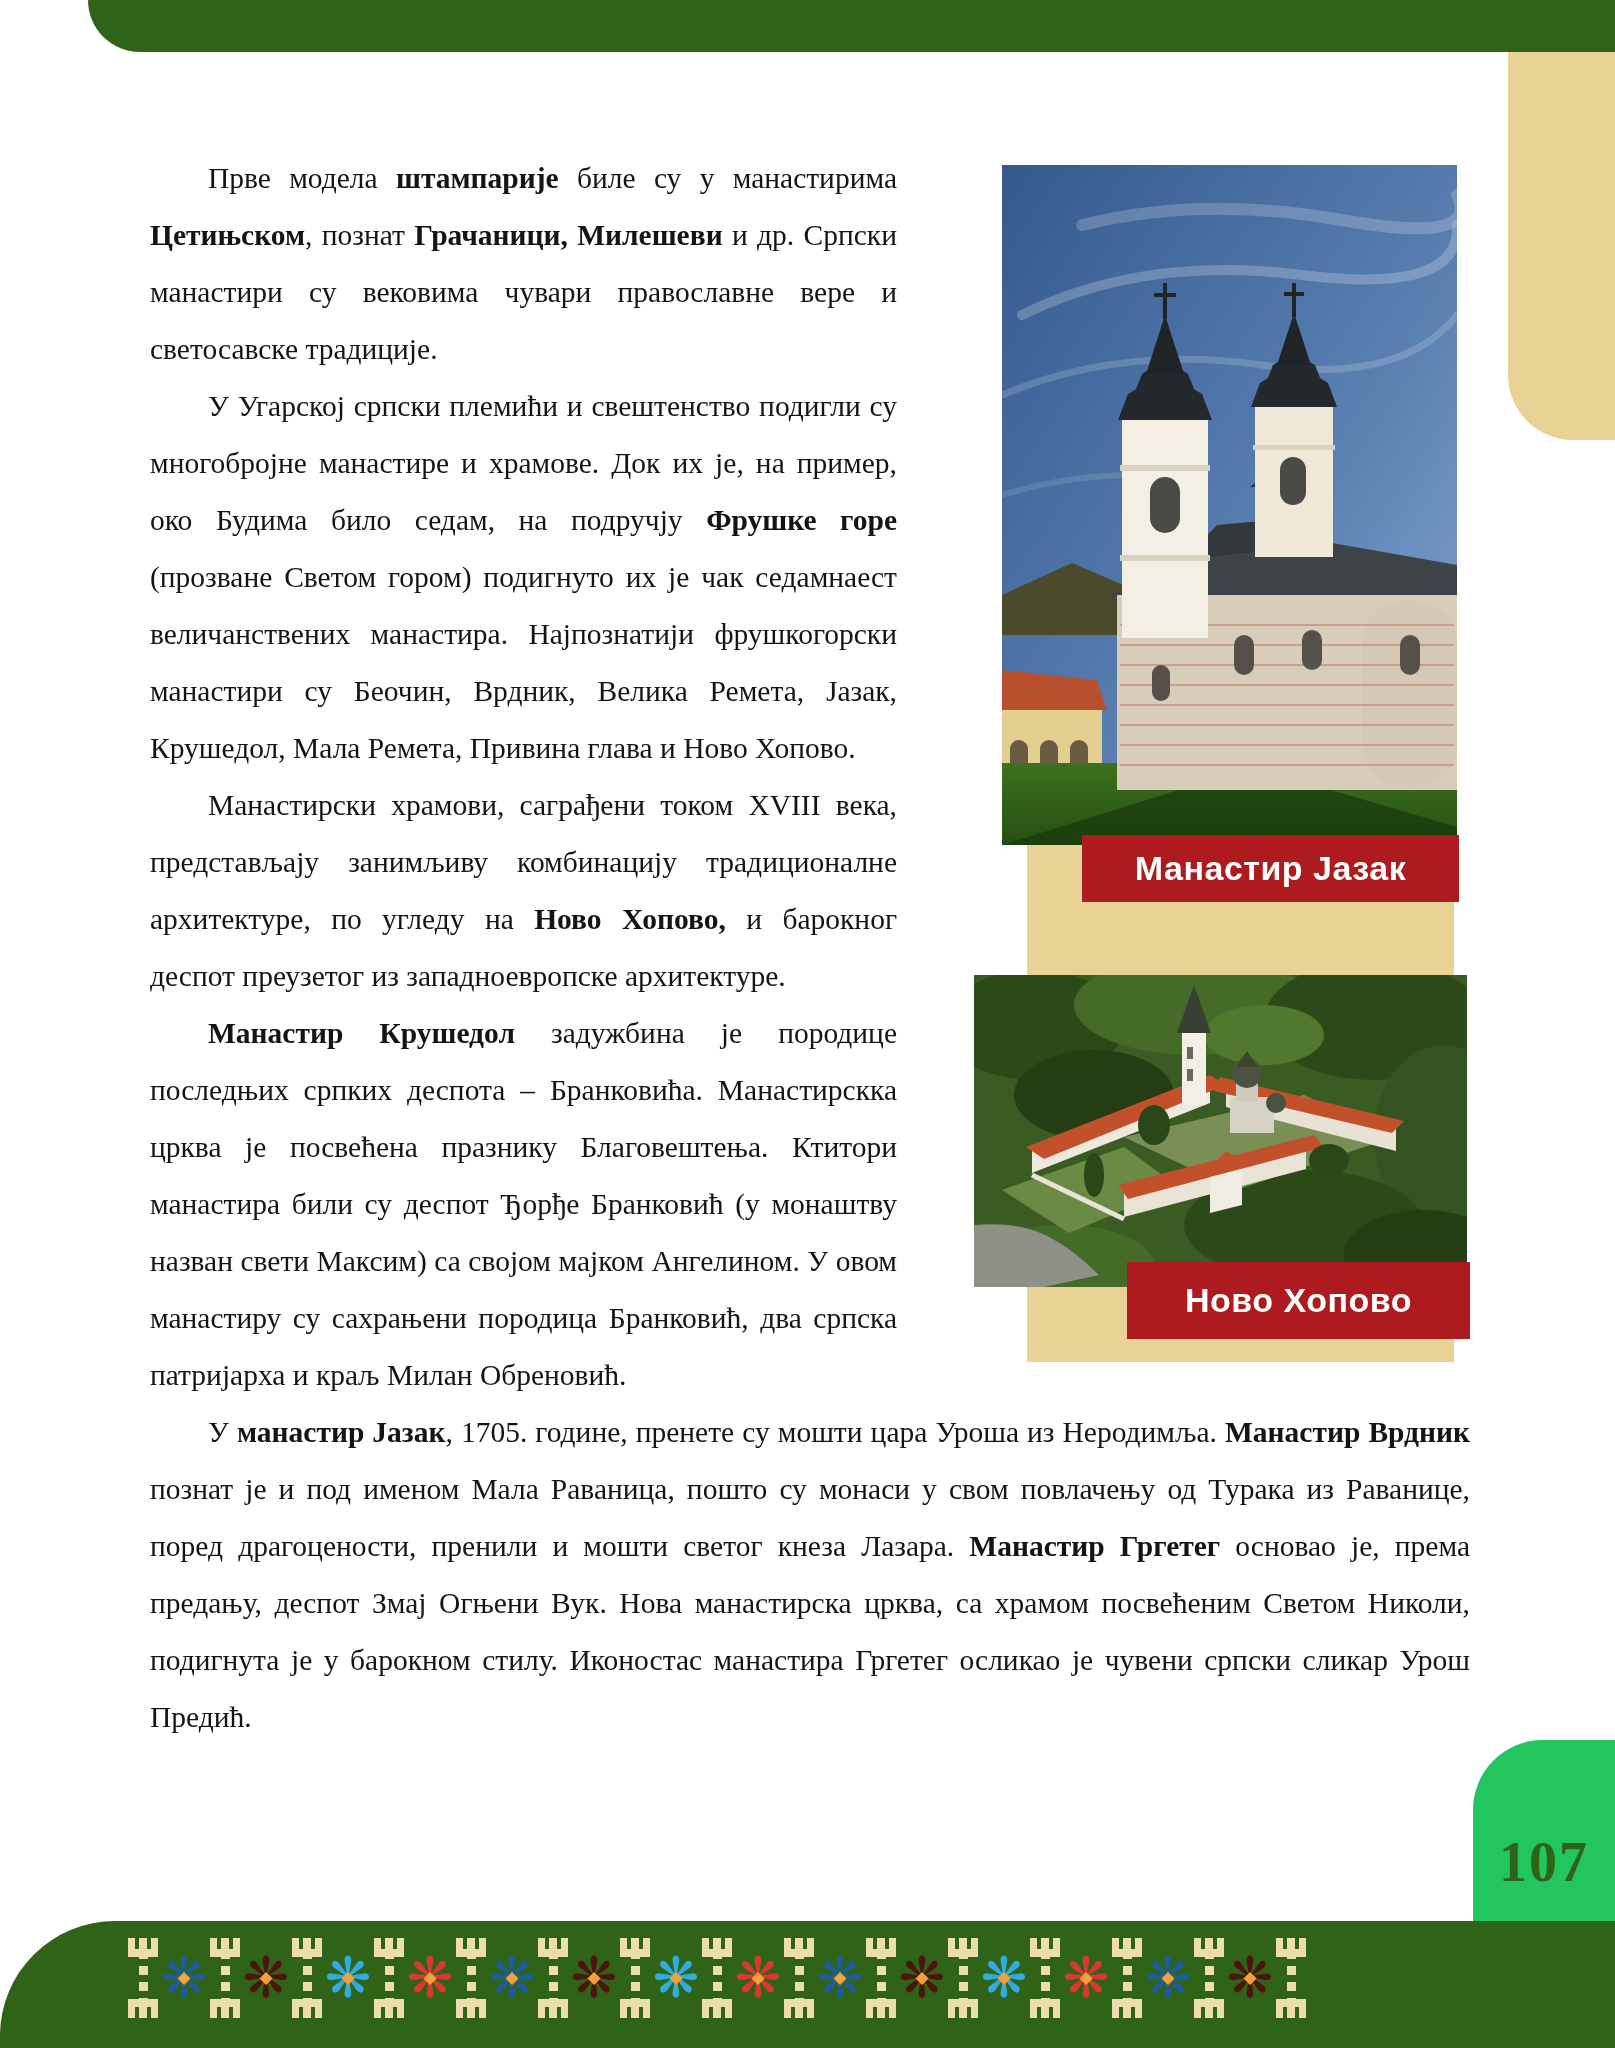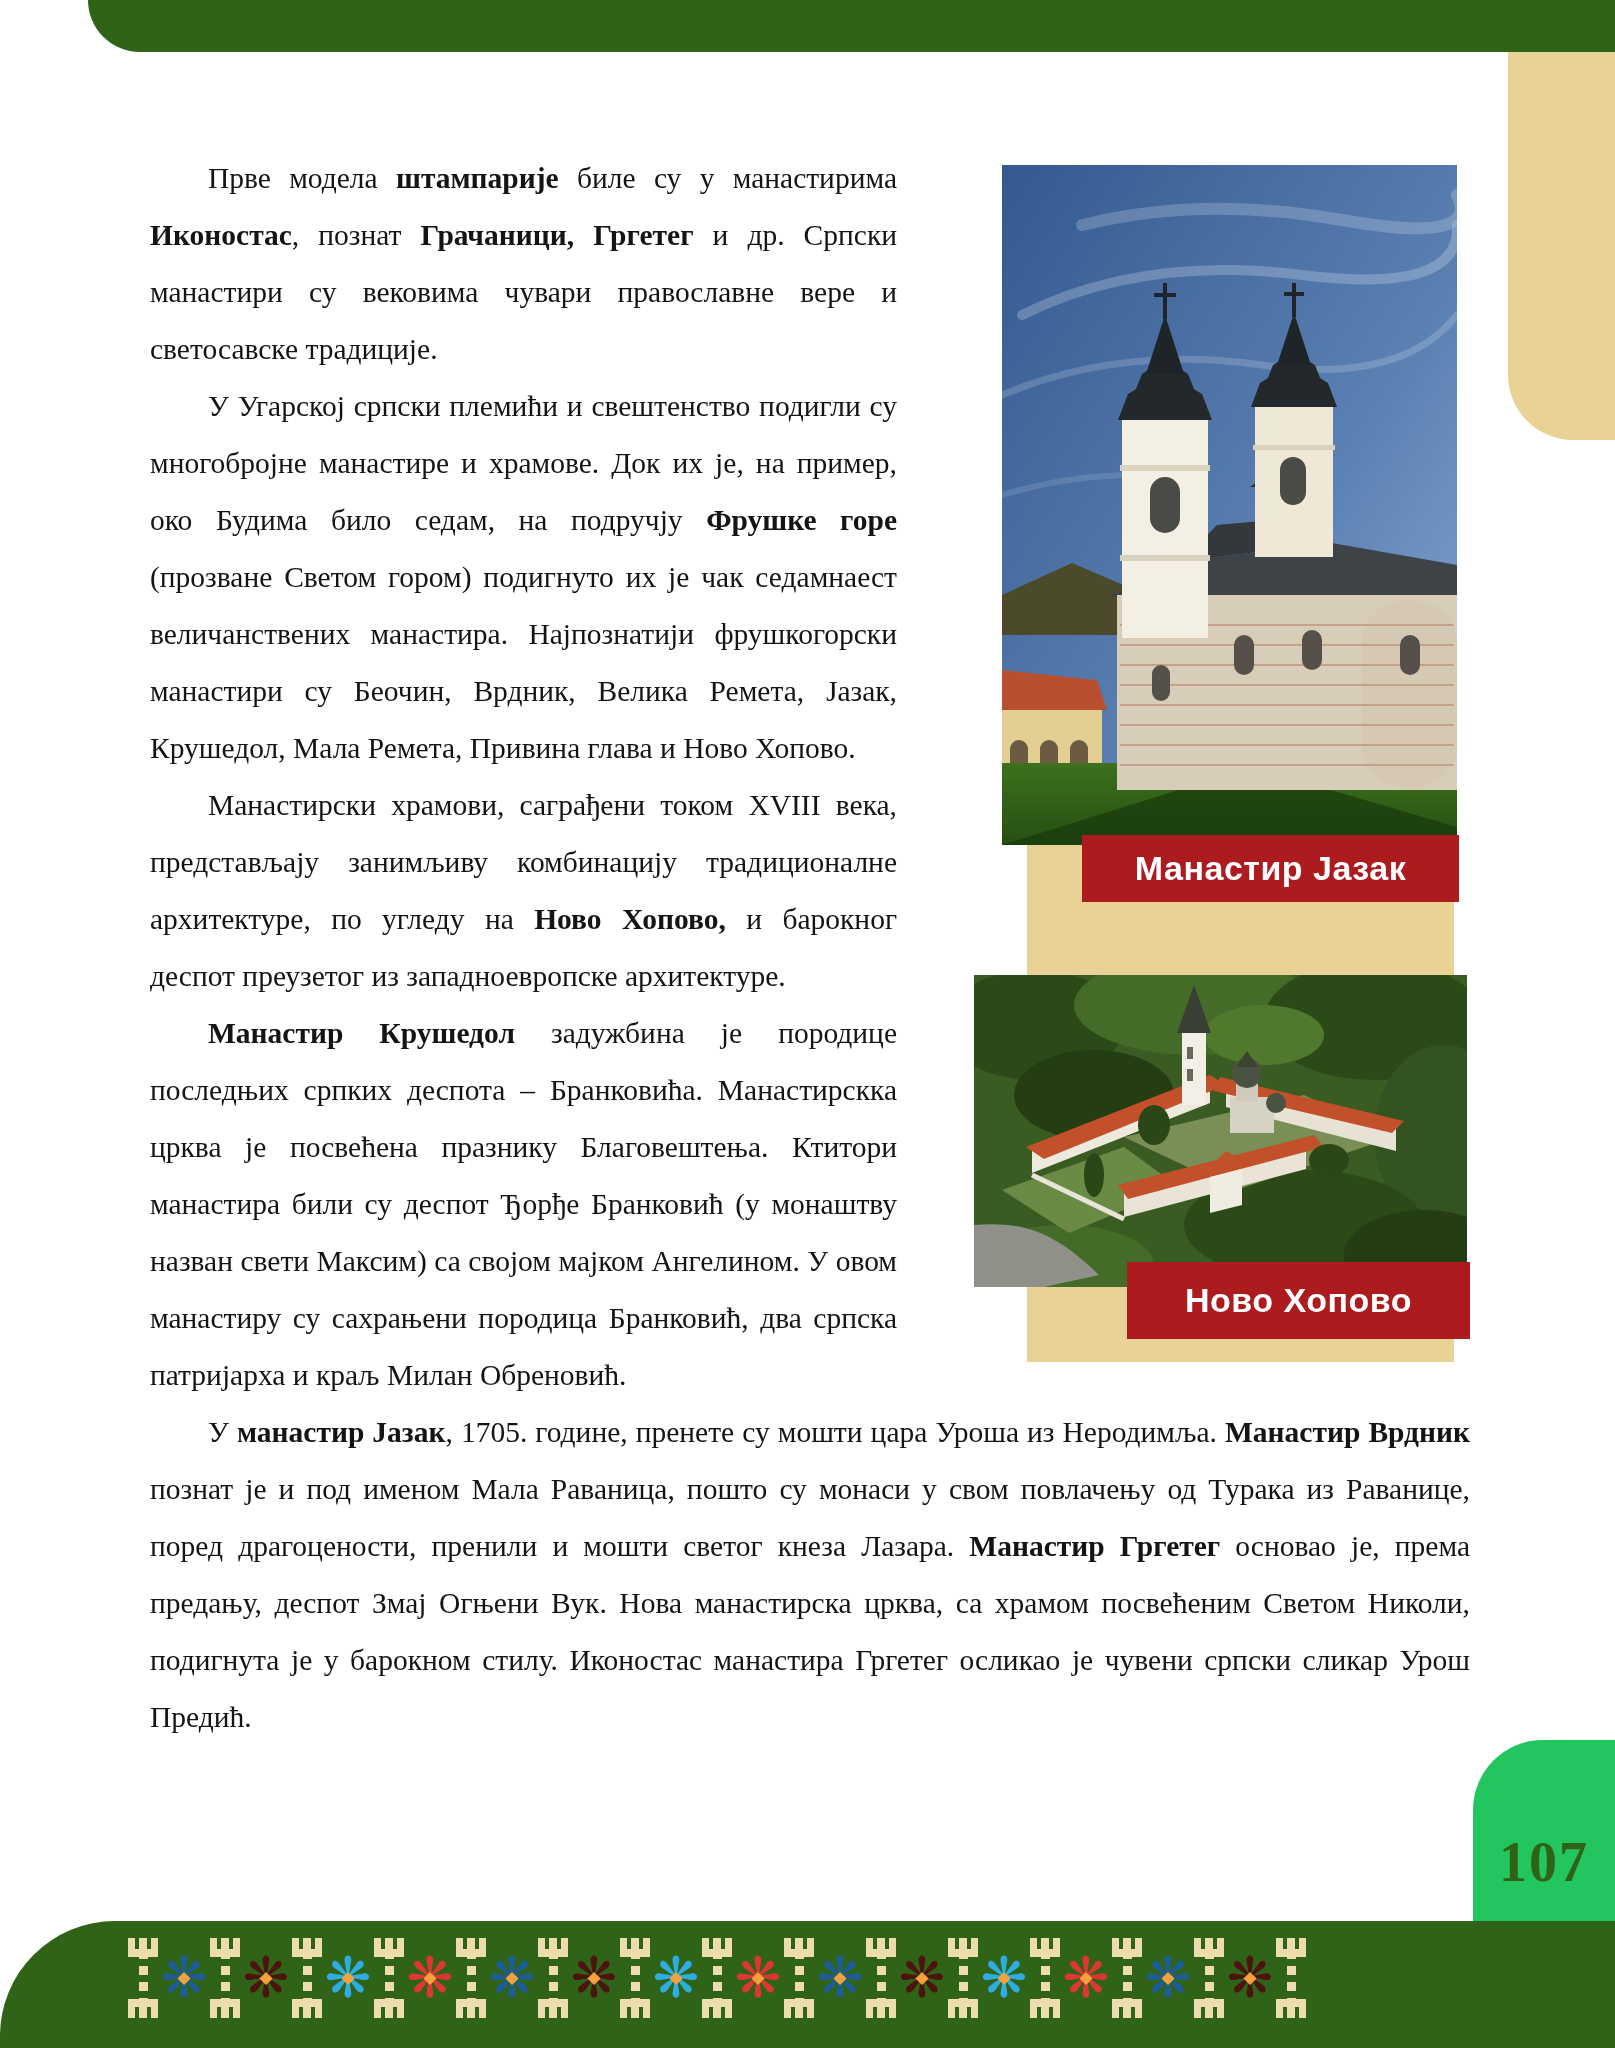--- a/index.html
+++ b/index.html
@@ -194,21 +194,21 @@
         <path d="M58,200 L150,244" stroke="#e8e4d8" stroke-width="5" fill="none"></path>
       </svg>
     </div>
 
     <div class="caption-banner banner-hopovo" style="background: rgb(174, 27, 30);">
       <span>Ново Хопово</span>
     </div>
   </aside>
 
   <div id="paragraphs">
-      <p class="body-par"><span>Прве модела </span><b>штампарије</b><span> биле су у манастирима </span><b>Иконостас</b><span>, познат </span><b>Грачаници, Гргетег</b><span> и др. Српски манастири су вековима чувари православне вере и светосавске традиције.</span></p>
+      <p class="body-par"><span>Прве модела </span><b>штампарије</b><span> биле су у манастирима </span><b>Цетињском</b><span>, познат </span><b>Грачаници, Милешеви</b><span> и др. Српски манастири су вековима чувари православне вере и светосавске традиције.</span></p>
       <p class="body-par"><span>У Угарској српски племићи и свештенство подигли су многобројне манастире и храмове. Док их је, на пример, око Будима било седам, на подручју </span><b>Фрушке горе</b><span> (прозване Светом гором) подигнуто их је чак седамнаест величанствених манастира. Најпознатији фрушкогорски манастири су Беочин, Врдник, Велика Ремета, Јазак, Крушедол, Мала Ремета, Привина глава и Ново Хопово.</span></p>
       <p class="body-par"><span>Манастирски храмови, саграђени током XVIII века, представљају занимљиву комбинацију традиционалне архитектуре, по угледу на </span><b>Ново Хопово,</b><span> и барокног деспот преузетог из западноевропске архитектуре.</span></p>
       <p class="body-par"><b>Манастир Крушедол</b><span> задужбина је породице последњих српких деспота – Бранковића. Манастирскка црква је посвећена празнику Благовештења. Ктитори манастира били су деспот Ђорђе Бранковић (у монаштву назван свети Максим) са својом мајком Ангелином. У овом манастиру су сахрањени породица Бранковић, два српска патријарха и краљ Милан Обреновић.</span></p>
       <p class="body-par"><span>У </span><b>манастир Јазак</b><span>, 1705. године, пренете су мошти цара Уроша из Неродимља. </span><b>Манастир Врдник</b><span> познат је и под именом Мала Раваница, пошто су монаси у свом повлачењу од Турака из Раванице, поред драгоцености, пренили и мошти светог кнеза Лазара. </span><b>Манастир Гргетег</b><span> основао је, према предању, деспот Змај Огњени Вук. Нова манастирска црква, са храмом посвећеним Светом Николи, подигнута је у барокном стилу. Иконостас манастира Гргетег осликао је чувени српски сликар Урош Предић.</span></p>
     </div>
 </main>
 
 <div class="bottom-right-tab" style="background: #22c55e;">
   <div class="page-number" style="color: rgb(47, 100, 24);">107</div>
 </div>

